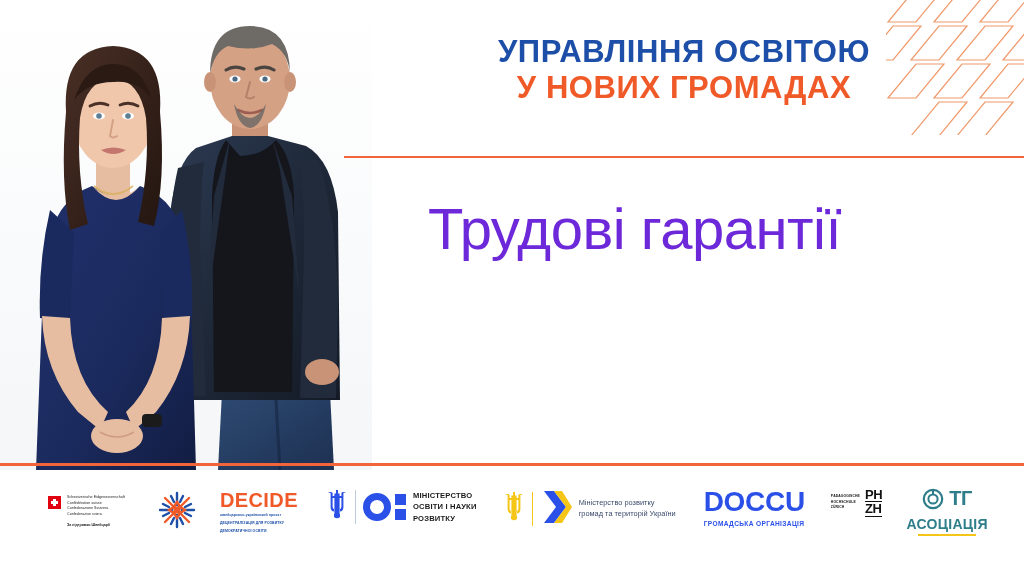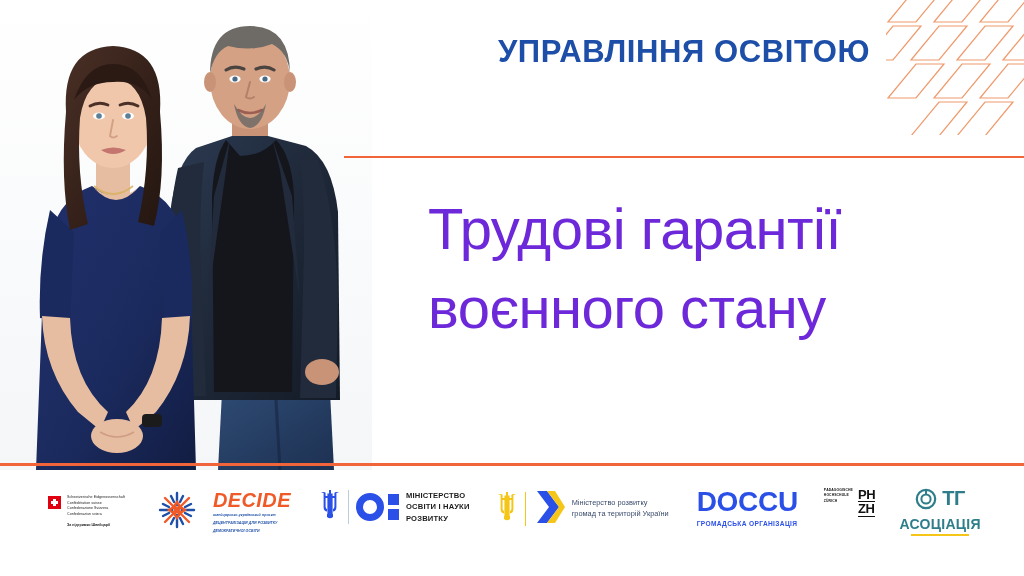--- a/index.html
+++ b/index.html
@@ -103,21 +103,21 @@
   }
   .swiss-flag::before, .swiss-flag::after {
     content:''; position: absolute; background:#fff;
   }
   .swiss-flag::before { left: 5.4px; top: 2.6px; width: 2.2px; height: 7.8px; }
   .swiss-flag::after { left: 2.6px; top: 5.4px; width: 7.8px; height: 2.2px; }
   .swiss-text { font-size: 3.6px; line-height: 1.55; color: #1a1a1a; letter-spacing: 0.05px; }
   .swiss-support { font-size: 3.6px; font-weight: bold; color:#1a1a1a; margin-top: 6px; }
 
   
-  .logo-decide { gap: 14px; margin-left: 30px; font-style: italic; }
+  .logo-decide { gap: 21px; margin-left: 30px; }
   .decide-text { display: flex; flex-direction: column; }
   .decide-word { font-size: 20px; font-weight: bold; color: #F05A28; letter-spacing: 0.4px; line-height: 1; }
   .decide-sub { font-size: 3.5px; color: #1D4FA8; line-height: 1.5; margin-top: 3px; font-weight: bold; letter-spacing: 0.1px; }
 
   
   .logo-mon { gap: 7px; margin-left: 28px; }
   .sep-line { width: 1px; height: 34px; background: #bcd; flex: none; }
   .sep-line-yellow { width: 1px; height: 34px; background: #F5C518; flex: none; }
   .mon-mark { display:flex; align-items:center; gap: 4px; }
   .mon-ring {
@@ -131,21 +131,21 @@
   
   .logo-minregion { gap: 7px; margin-left: 26px; }
   .minreg-text { font-size: 7.4px; color:#3a4a6b; line-height: 1.45; }
 
   
   .logo-doccu { margin-left: 28px; flex-direction: column; align-items: flex-start; }
   .doccu-word { font-size: 28px; font-weight: bold; color:#2B50E8; letter-spacing:-0.3px; line-height:1; position: relative; }
   .doccu-sub { font-size: 6.6px; font-weight: bold; color:#2B50E8; letter-spacing: 0.35px; margin-top: 4px; }
 
   
-  .logo-phzh { margin-left: 26px; gap: 5px; align-items: flex-start; }
+  .logo-phzh { margin-left: 26px; gap: 5px; align-items: center; }
   .phzh-de { font-size: 3.4px; font-weight: bold; color:#111; line-height: 1.55; letter-spacing: 0.1px; }
   .phzh-mark { display:flex; flex-direction:column; align-items:flex-start; }
   .phzh-l1, .phzh-l2 { font-size: 13px; font-weight: bold; color:#111; line-height: 1.02; letter-spacing: -0.3px; }
   .phzh-l1 { border-bottom: 1.6px solid #111; }
   .phzh-l2 { border-bottom: 1.6px solid #111; }
 
   
   .logo-otg { margin-left: 24px; flex-direction: column; align-items: center; }
   .otg-row { display:flex; align-items:flex-start; gap:5px; }
   .otg-word { font-size: 20px; font-weight: bold; color:#2E7D8A; line-height:1; letter-spacing: -0.3px; }
@@ -310,25 +310,25 @@
 
         <path d="M94 186 Q113 202 133 186" stroke="#d8b25e" stroke-width="1.8" fill="none" opacity="0.85"></path>
       </g>
     </svg>
   </div>
 
   <div class="divider-top"></div>
 
   <div class="kicker">
     <div class="kicker-line1">УПРАВЛІННЯ ОСВІТОЮ</div>
+    <div class="kicker-line2">У НОВИХ ГРОМАДАХ</div>
   </div>
 
   <div class="headline">
     <span class="headline-line">Трудові гарантії</span>
-    <span class="headline-line">воєнного стану</span>
   </div>
 
   <div class="divider-bottom"></div>
 
   <div class="footer">
 
     <div class="logo logo-swiss">
       <div class="swiss-flag"></div>
       <div>
         <div class="swiss-text">Schweizerische Eidgenossenschaft</div>

